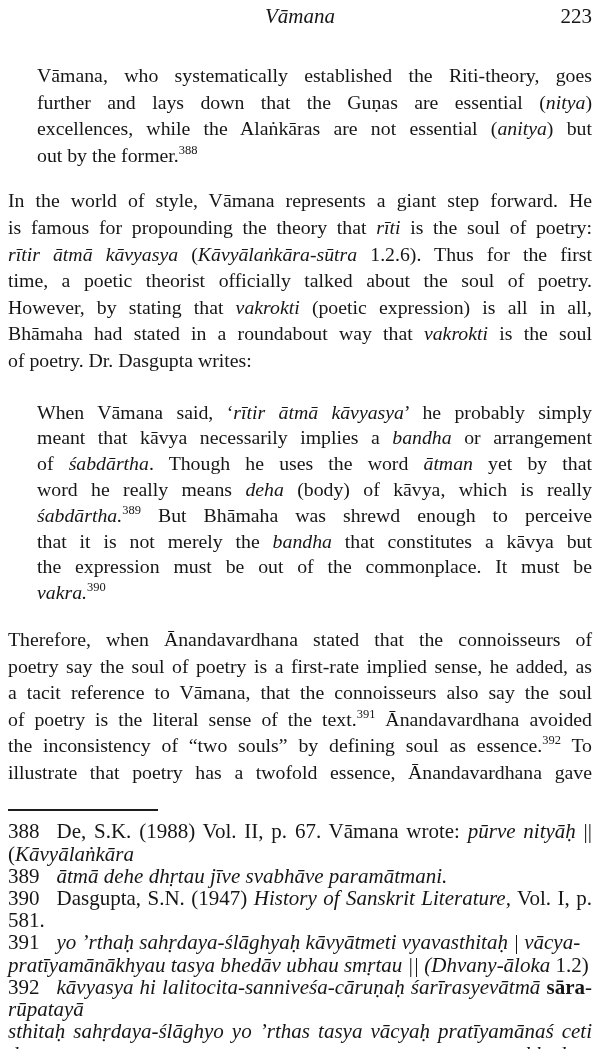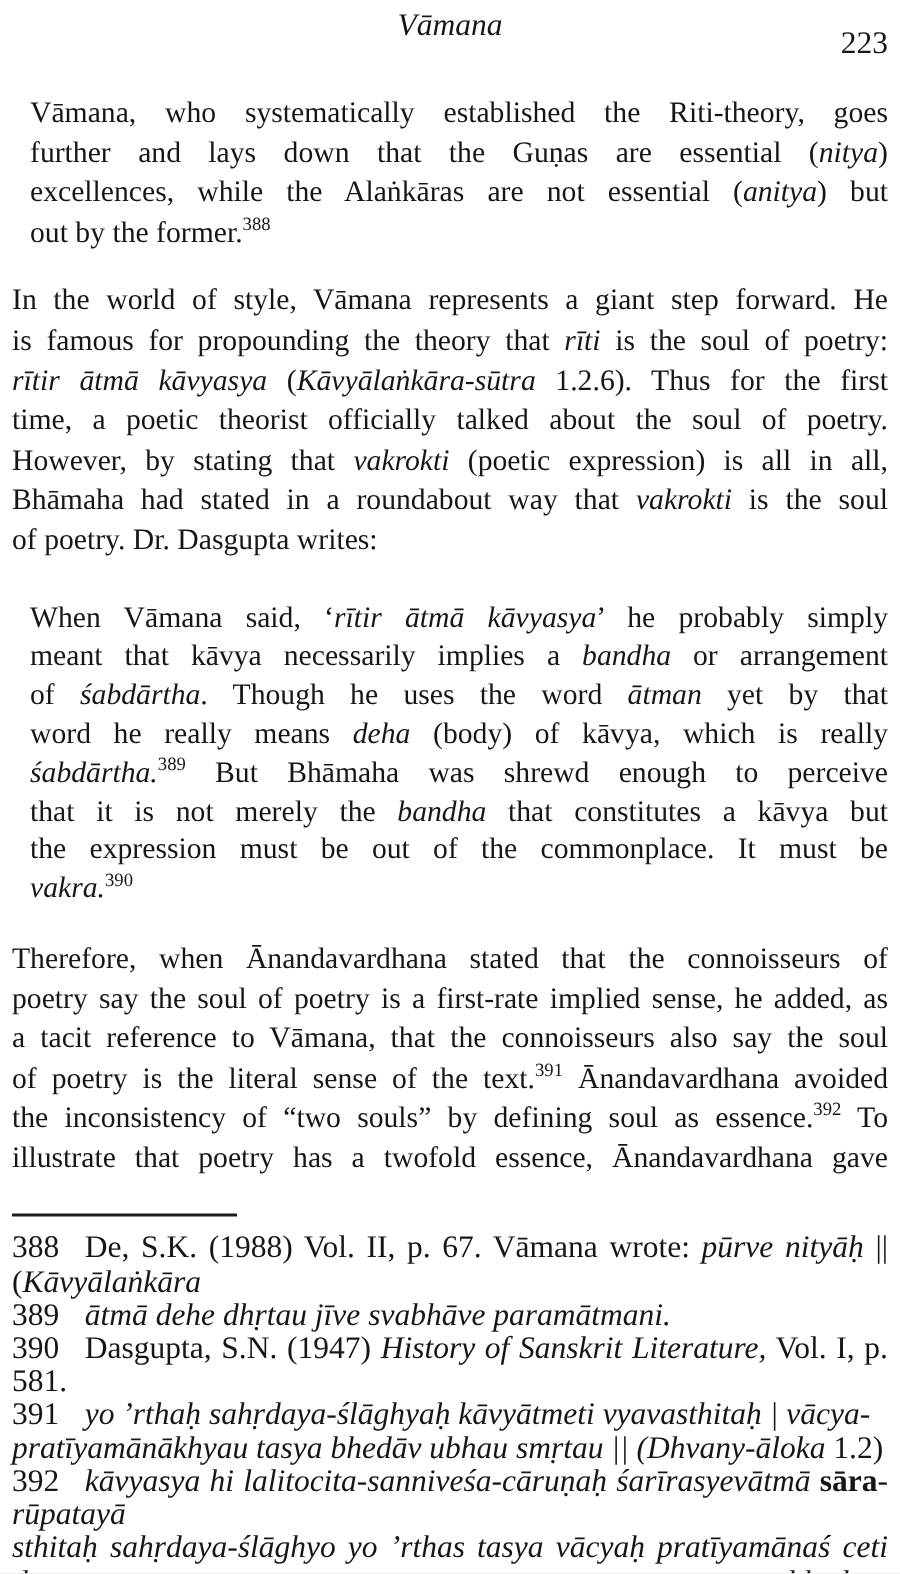--- a/index.html
+++ b/index.html
@@ -19,28 +19,28 @@
     position: relative;
     height: 26px;
     font-size: 21px;
     line-height: 25px;
     text-align: center;
   }
   .running-title { font-style: italic; }
   .page-number {
     position: absolute;
     right: 0;
-    top: 12px;
+    top: 0;
     font-style: normal;
   }
   .textblock {
     font-size: 19.8px;
     line-height: 26.6px;
   }
-  .blockquote { margin-left: 12px; }
+  .blockquote { margin-left: 29px; }
   .bq1 { margin-top: 32px; }
   .p1  { margin-top: 19px; }
   .bq2 { margin-top: 26px; line-height: 25.8px; }
   .p2  { margin-top: 20px; }
   .ln {
     text-align: justify;
     text-align-last: justify;
     white-space: normal;
   }
   .ln.end { text-align-last: left; }

